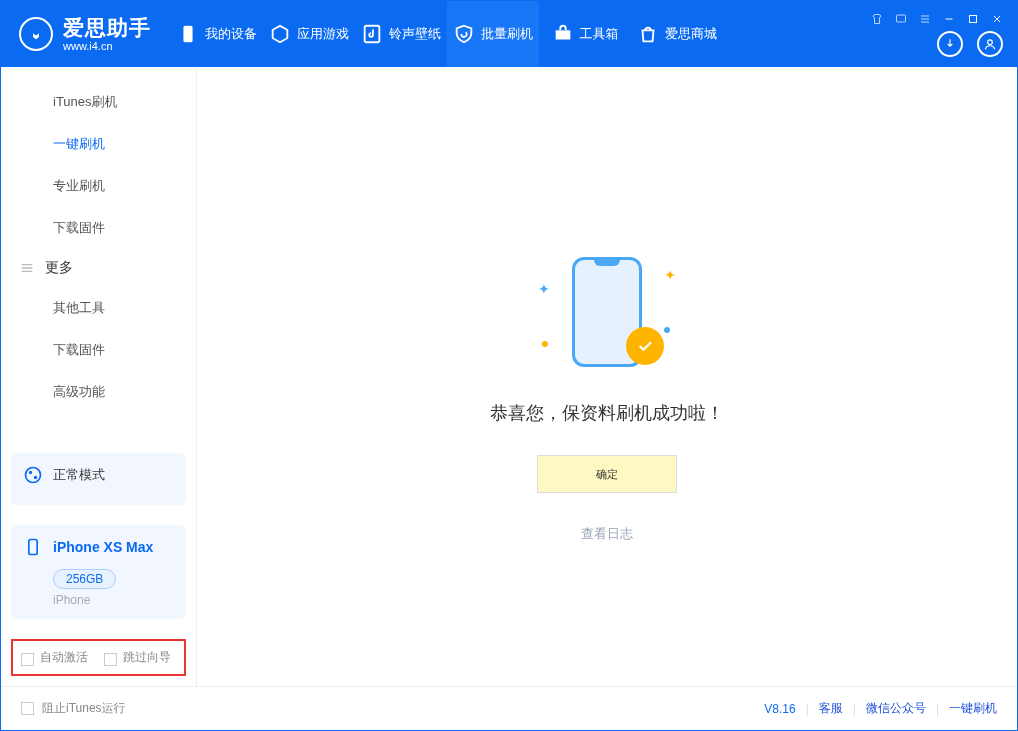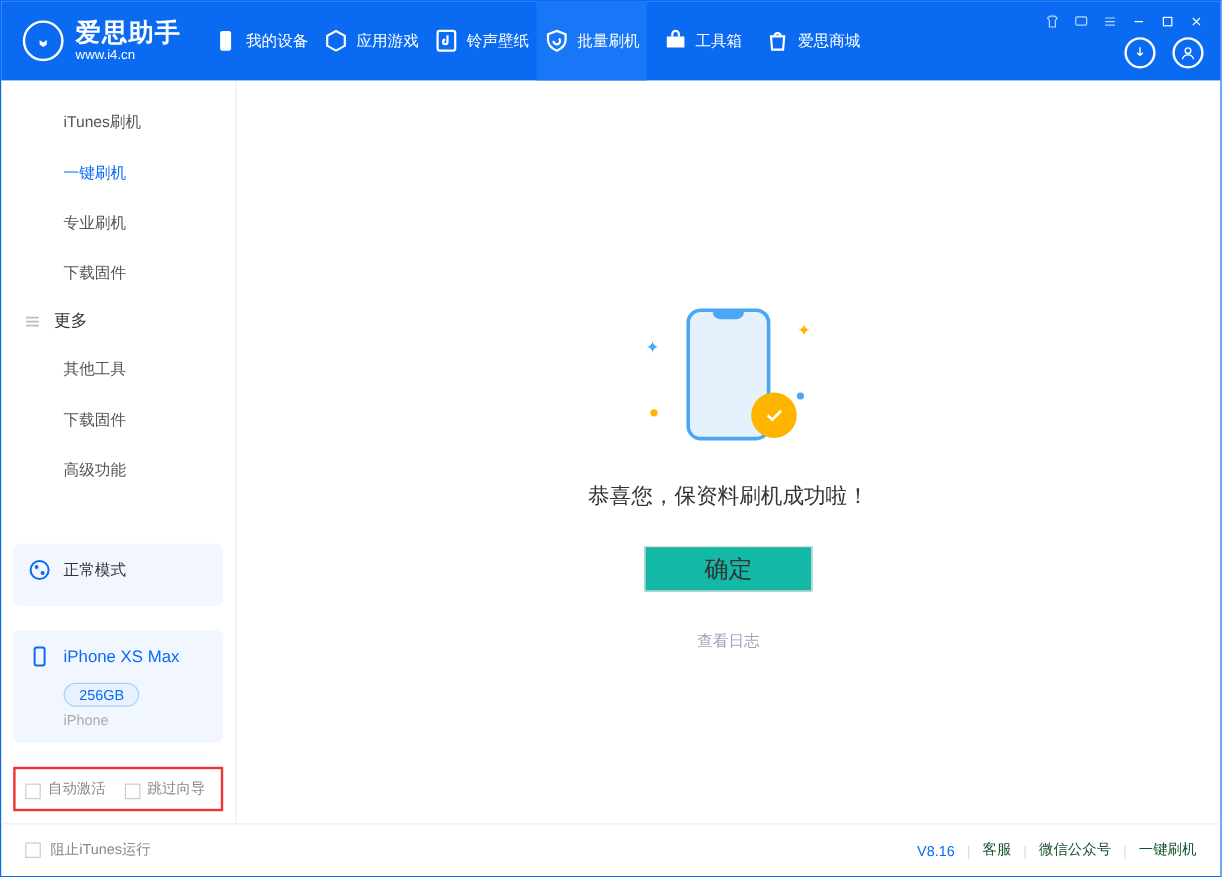--- a/index.html
+++ b/index.html
@@ -29,21 +29,21 @@
 .side-scroll { flex: 1; padding-top: 14px; }
 .side-section-hdr { display: flex; align-items: center; gap: 10px; padding: 10px 18px; color: #333; font-size: 14px; }
 .side-section-hdr svg { width: 16px; height: 16px; }
 .side-item { display: block; padding: 12px 18px 12px 52px; color: #555; font-size: 13px; cursor: pointer; }
 .side-item.active { color: #0a6bf2; }
 
 .device-box { margin: 10px; border-radius: 6px; background: #f2f7ff; padding: 12px; }
 .device-row { display: flex; align-items: center; gap: 10px; margin-bottom: 8px; }
 .device-row svg { width: 20px; height: 20px; }
 .mode-label { color: #333; font-size: 13px; }
-.device-name { color: #0a6bf2; font-size: 14px; font-weight: 400; }
+.device-name { color: #0a6bf2; font-size: 14px; font-weight: 700; }
 .cap-badge { display: inline-block; margin: 4px 0 4px 30px; padding: 2px 12px; border: 1px solid #a9cefc; border-radius: 12px; color: #0a6bf2; font-size: 12px; background: #e8f2ff; }
 .device-type { margin-left: 30px; color: #aaa; font-size: 12px; }
 
 .sidebar-bottom-box { margin: 10px 10px 10px 10px; border: 2px solid #e33; padding: 8px; display: flex; gap: 16px; align-items: center; }
 .cb-pair { display: flex; align-items: flex-end; gap: 6px; color: #888; font-size: 12px; }
 .cb-pair .cb { width: 13px; height: 13px; border: 1px solid #ccc; background: #fff; }
 
 
 .main { flex: 1; display: flex; flex-direction: column; align-items: center; justify-content: flex-start; padding-top: 190px; }
 .hero-illus { width: 150px; height: 120px; position: relative; margin-bottom: 24px; }
@@ -51,31 +51,31 @@
 .phone .notch { position: absolute; top: 0; left: 50%; transform: translateX(-50%); width: 26px; height: 6px; background: #4aa7f6; border-radius: 0 0 6px 6px; }
 .check-badge { position: absolute; right: 18px; bottom: 12px; width: 38px; height: 38px; background: #ffb400; border-radius: 50%; display: flex; align-items: center; justify-content: center; }
 .check-badge svg { width: 18px; height: 18px; }
 .spark { position: absolute; color: #4aa7f6; font-size: 14px; }
 .spark.s1 { left: 6px; top: 24px; }
 .spark.s2 { right: 6px; top: 10px; color: #ffb400; }
 .dot { position: absolute; width: 6px; height: 6px; border-radius: 50%; }
 .dot.d1 { left: 10px; bottom: 30px; background: #ffb400; }
 .dot.d2 { right: 12px; bottom: 44px; background: #4aa7f6; }
 .success-msg { font-size: 18px; color: #333; margin-bottom: 30px; }
-.confirm-btn { width: 140px; height: 38px; border: 1px solid #ddd; background: #14b8a6; color: #333; font-size: 20px; cursor: pointer; }
+.confirm-btn { width: 140px; height: 38px; border: 1px solid #ddd; background: #fef9c3; color: #333; font-size: 11px; cursor: pointer; }
 .view-log { margin-top: 32px; color: #9aa6b8; font-size: 13px; cursor: pointer; }
 
 
 .footer { height: 44px; border-top: 1px solid #eee; display: flex; align-items: center; padding: 0 20px; font-size: 12px; color: #888; }
 .footer .left { display: flex; align-items: center; gap: 8px; }
 .footer .left .cb { width: 13px; height: 13px; border: 1px solid #ccc; background: #fff; }
 .footer .right { margin-left: auto; display: flex; align-items: center; gap: 10px; }
 .ver { color: #0a6bf2; }
 .sep { color: #ddd; }
-.flink { color: #14532d; cursor: pointer; }
+.flink { color: #1d4ed8; cursor: pointer; }
 </style>
 </head>
 <body>
 
 <div class="topbar">
   <div class="logo-block">
     <span class="logo-badge">
       <svg viewBox="0 0 24 24" width="18" height="18" fill="#fff">
           <path d="M12 2v12l-4-3v5l4 3 4-3v-5l-4 3V2z"></path>
         </svg>

